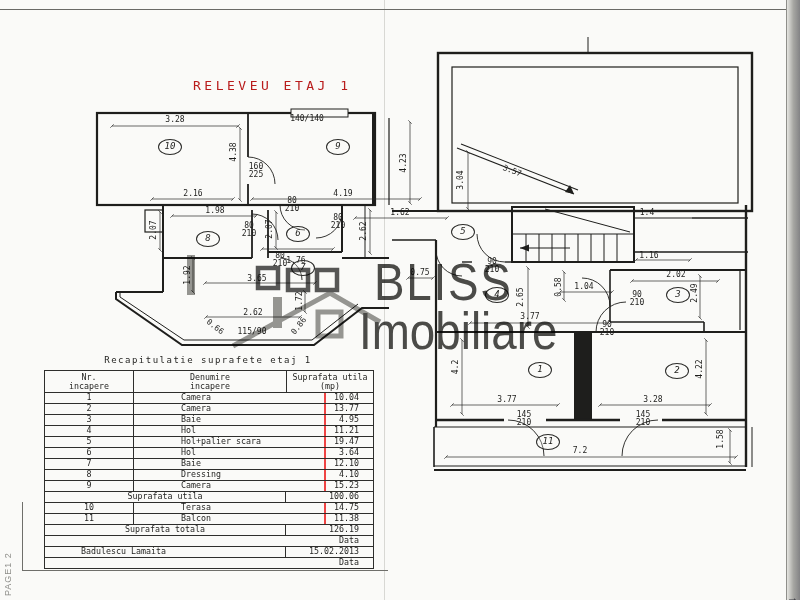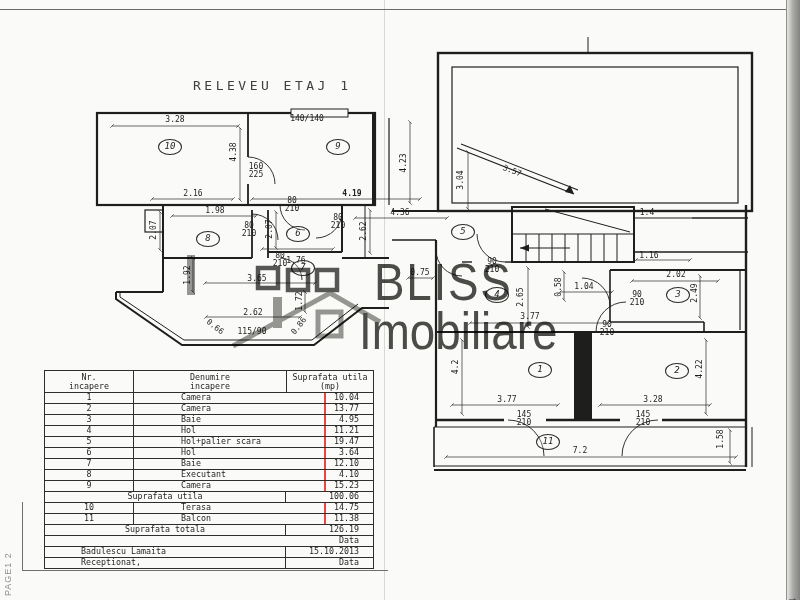--- a/index.html
+++ b/index.html
@@ -11,21 +11,21 @@
   .frame-left{position:absolute;left:22px;top:502px;width:1px;height:69px;background:#6f6f6b;}
   .frame-bottom{position:absolute;left:22px;top:570px;width:366px;height:1px;background:#6f6f6b;}
   .right-band{position:absolute;left:786px;top:0;width:14px;height:600px;
       background:linear-gradient(90deg,#e6e6e2,#a7a7a3 45%,#7d7d80);border-left:1px solid #8f8f8b;}
   .v-right-text{position:absolute;right:2px;bottom:3px;transform-origin:bottom right;
       transform:rotate(-90deg);font:9px "DejaVu Sans Mono",monospace;color:#3b3b42;letter-spacing:1px;white-space:nowrap;}
   .v-left-text{position:absolute;left:3px;bottom:4px;transform-origin:bottom left;
       transform:rotate(-90deg) translateY(100%);font:9px "Liberation Sans",sans-serif;color:#8d8d89;letter-spacing:1px;white-space:nowrap;}
   
   #plan-title{position:absolute;left:193px;top:78px;font:13px "DejaVu Sans Mono",monospace;
-      color:#404040;letter-spacing:3.5px;white-space:nowrap;}
+      color:#b91c1c;letter-spacing:3.5px;white-space:nowrap;}
   
   #plan-labels{position:absolute;left:0;top:0;width:800px;height:600px;pointer-events:none;}
   .dim{position:absolute;transform:translate(-50%,-50%);font:8px/7.5px "DejaVu Sans Mono",monospace;
       color:#1d1d1b;white-space:pre;text-align:center;}
   .roomnum{position:absolute;width:22px;height:14px;border:1px solid #2a2a28;border-radius:50%;
       transform:translate(-50%,-50%);font:italic 9px/13px "DejaVu Sans Mono",monospace;
       color:#1d1d1b;text-align:center;background:rgba(250,250,248,.25);}
   
   #watermark{position:absolute;left:0;top:0;width:800px;height:503px;mix-blend-mode:multiply;opacity:.92;}
   .wm-line{position:absolute;color:#3c3c3a;font-family:"Liberation Sans",sans-serif;font-weight:400;
@@ -191,21 +191,21 @@
 
   <div id="plan-title">RELEVEU ETAJ 1</div>
 
   <div id="plan-labels">
       <span class="dim" style="left: 175px; top: 120px;">3.28</span>
       <span class="dim" style="left: 307px; top: 119px;">140/140</span>
       <span class="dim" style="left: 256px; top: 170px;">160
 225</span>
       <span class="dim" style="left: 234px; top: 152px; transform: translate(-50%, -50%) rotate(-90deg);">4.38</span>
       <span class="dim" style="left: 193px; top: 194px;">2.16</span>
-      <span class="dim" style="left: 352px; top: 194px; font-weight: bold;">4.19</span>
+      <span class="dim" style="left: 343px; top: 194px;">4.19</span>
       <span class="dim" style="left: 292px; top: 204px;">80
 210</span>
       <span class="dim" style="left: 338px; top: 221px;">80
 210</span>
       <span class="dim" style="left: 215px; top: 211px; text-align: right;">1.98</span>
       <span class="dim" style="left: 154px; top: 230px; transform: translate(-50%, -50%) rotate(-90deg);">2.07</span>
       <span class="dim" style="left: 249px; top: 229px;">80
 210</span>
       <span class="dim" style="left: 270px; top: 229px; transform: translate(-50%, -50%) rotate(-90deg);">2.07</span>
       <span class="dim" style="left: 364px; top: 231px; transform: translate(-50%, -50%) rotate(-90deg);">2.62</span>
@@ -213,21 +213,21 @@
       <span class="dim" style="left: 280px; top: 259px;">80
 210</span>
       <span class="dim" style="left: 188px; top: 275px; transform: translate(-50%, -50%) rotate(-90deg);">1.92</span>
       <span class="dim" style="left: 257px; top: 279px;">3.65</span>
       <span class="dim" style="left: 253px; top: 313px;">2.62</span>
       <span class="dim" style="left: 252px; top: 332px;">115/90</span>
       <span class="dim" style="left: 300px; top: 301px; transform: translate(-50%, -50%) rotate(-90deg);">1.72</span>
       <span class="dim" style="left: 299px; top: 326px; transform: translate(-50%, -50%) rotate(-52deg);">0.86</span>
       <span class="dim" style="left: 215px; top: 327px; transform: translate(-50%, -50%) rotate(38deg);">0.66</span>
       <span class="dim" style="left: 404px; top: 163px; transform: translate(-50%, -50%) rotate(-90deg);">4.23</span>
-      <span class="dim" style="left: 400px; top: 213px;">4.36</span>
+      <span class="dim" style="left: 400px; top: 213px;">1.62</span>
       <span class="dim" style="left: 461px; top: 180px; transform: translate(-50%, -50%) rotate(-90deg);">3.04</span>
       <span class="dim" style="left: 512px; top: 171px; transform: translate(-50%, -50%) rotate(21deg);">3.57</span>
       <span class="dim" style="left: 420px; top: 273px;">0.75</span>
       <span class="dim" style="left: 647px; top: 213px;">1.4</span>
       <span class="dim" style="left: 649px; top: 256px;">1.16</span>
       <span class="dim" style="left: 492px; top: 265px;">90
 210</span>
       <span class="dim" style="left: 584px; top: 287px;">1.04</span>
       <span class="dim" style="left: 559px; top: 287px; transform: translate(-50%, -50%) rotate(-90deg);">0.58</span>
       <span class="dim" style="left: 521px; top: 297px; transform: translate(-50%, -50%) rotate(-90deg);">2.65</span>
@@ -254,20 +254,21 @@
       <span class="roomnum" style="left: 298px; top: 234px;">6</span>
       <span class="roomnum" style="left: 303px; top: 268px;">7</span>
       <span class="roomnum" style="left: 463px; top: 232px;">5</span>
       <span class="roomnum" style="left: 497px; top: 295px;">4</span>
       <span class="roomnum" style="left: 678px; top: 295px;">3</span>
       <span class="roomnum" style="left: 540px; top: 370px;">1</span>
       <span class="roomnum" style="left: 677px; top: 371px;">2</span>
       <span class="roomnum" style="left: 548px; top: 442px;">11</span>
     </div>
 
+  <div id="table-title">Recapitulatie suprafete etaj 1</div>
   <div id="area-table">
     <div id="table-head">
       <div class="th th1" style="white-space:pre-line">Nr.
 incapere</div>
       <div class="th th2" style="white-space:pre-line">Denumire
 incapere</div>
       <div class="th th3" style="white-space:pre-line">Suprafata utila
 (mp)</div>
     </div>
     <div id="table-rows">
@@ -301,21 +302,21 @@
           <div class="tc tname">Hol</div>
           <div class="tc tval">3.64</div>
         </div>
         <div class="trow">
           <div class="tc tnr">7</div>
           <div class="tc tname">Baie</div>
           <div class="tc tval">12.10</div>
         </div>
         <div class="trow">
           <div class="tc tnr">8</div>
-          <div class="tc tname">Executant</div>
+          <div class="tc tname">Dressing</div>
           <div class="tc tval">4.10</div>
         </div>
         <div class="trow">
           <div class="tc tnr">9</div>
           <div class="tc tname">Camera</div>
           <div class="tc tval">15.23</div>
         </div>
         <div class="trow">
           <div class="tc tspan tcent">Suprafata utila</div>
           <div class="tc tval">100.06</div>
@@ -332,24 +333,23 @@
         </div>
         <div class="trow">
           <div class="tc tspan tcent">Suprafata totala</div>
           <div class="tc tval">126.19</div>
         </div>
         <div class="trow">
           <div class="tc tval">Data</div>
         </div>
         <div class="trow">
           <div class="tc tspan">Badulescu Lamaita</div>
-          <div class="tc tval">15.10.2013</div>
-        </div>
-        <div class="trow">
-          <div class="tc tspan">Receptionat,</div>
+          <div class="tc tval">15.02.2013</div>
+        </div>
+        <div class="trow">
           <div class="tc tval">Data</div>
         </div>
       </div>
   </div>
 
   <div id="watermark">
     <svg width="800" height="600" viewBox="0 0 800 600" style="position:absolute;left:0;top:0;">
       <g fill="none">
         <path d="M233,346 L330,293 L380,322" stroke="#8f8f8c" stroke-width="5"></path>
         <rect x="187" y="255" width="8" height="40" fill="#8f8f8c"></rect>

